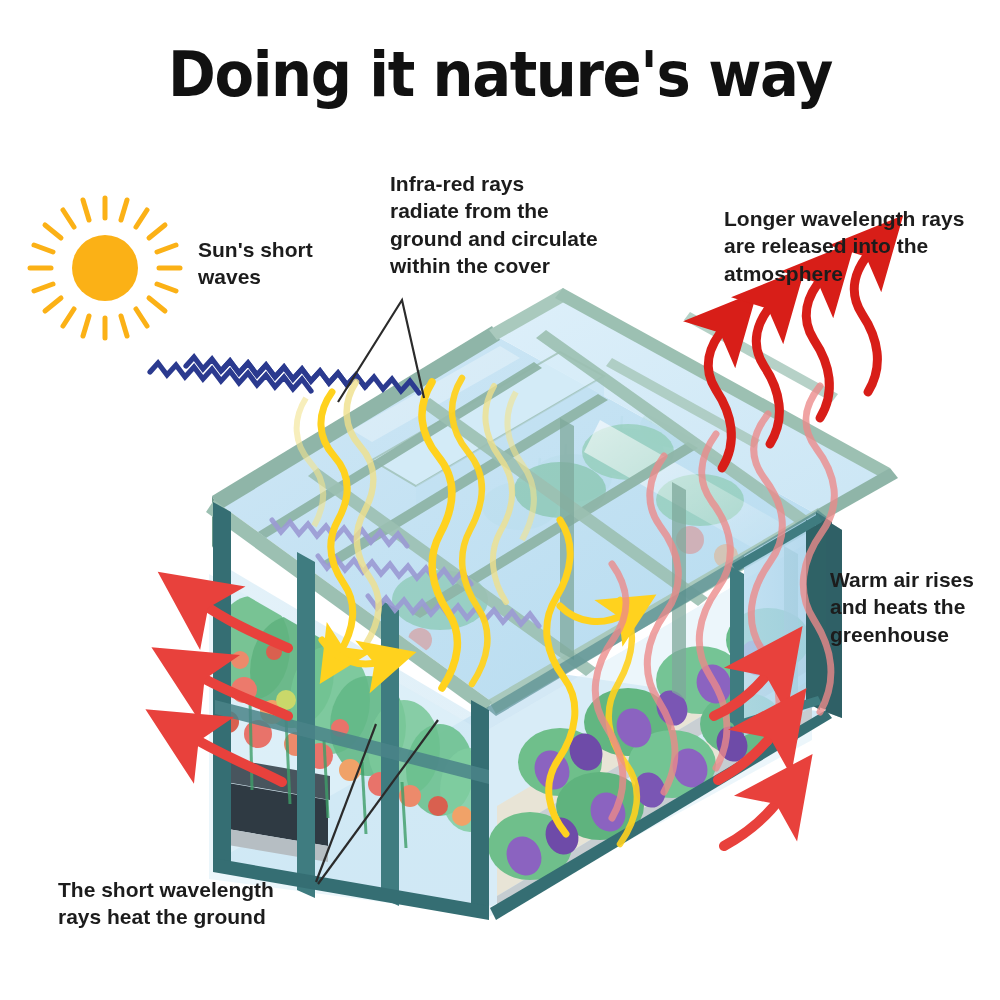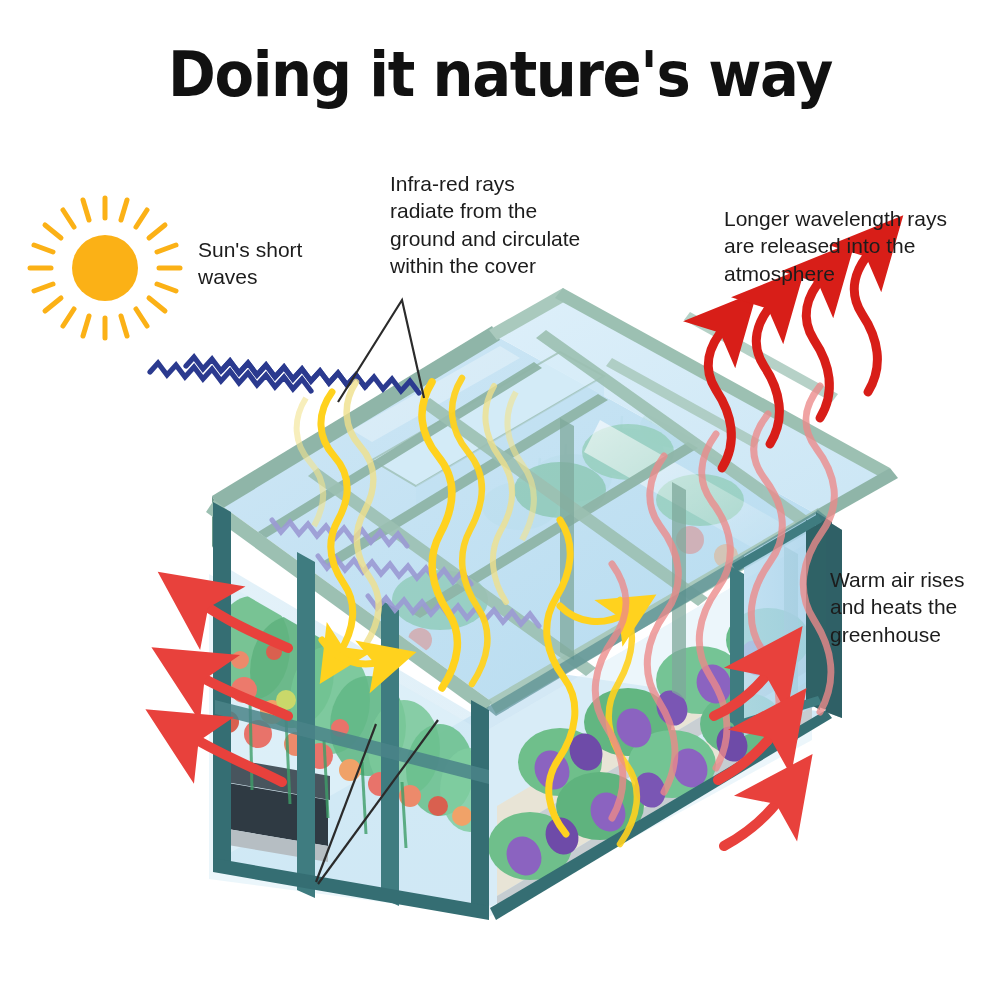--- a/index.html
+++ b/index.html
@@ -15,21 +15,21 @@
     position:absolute;left:0;top:42px;width:1000px;text-align:center;
     font-family:"DejaVu Sans","Liberation Sans",sans-serif;
     font-size:62px;font-weight:900;letter-spacing:-1.5px;
     color:#111111;line-height:1.05;
     transform:scaleX(0.93);transform-origin:50% 50%;
   }
 
   .caption{
     position:absolute;font-size:21px;line-height:1.30;color:#1c1c1c;
     font-family:"Liberation Sans","DejaVu Sans",sans-serif;
-    white-space:pre-line;font-weight:400;
+    white-space:pre-line;font-weight:700;
   }
   #cap-sun{left:198px;top:236px;width:190px;}
   #cap-infra{left:390px;top:170px;width:230px;}
   #cap-longer{left:724px;top:205px;width:250px;}
   #cap-warm{left:830px;top:566px;width:170px;}
   #cap-short{left:58px;top:876px;width:270px;}
 
   #scene{position:absolute;left:0;top:0;width:1000px;height:1000px;}
   .svgwrap{position:absolute;left:0;top:0;}
 </style>
@@ -373,14 +373,16 @@
   <div class="caption" id="cap-infra">Infra-red rays
 radiate from the
 ground and circulate
 within the cover</div>
   <div class="caption" id="cap-warm">Warm air rises
 and heats the
 greenhouse</div>
   <div class="caption" id="cap-longer">Longer wavelength rays
 are released into the
 atmosphere</div>
+  <div class="caption" id="cap-short">The short wavelength
+rays heat the ground</div>
 
 </div>
 
 </body></html>

